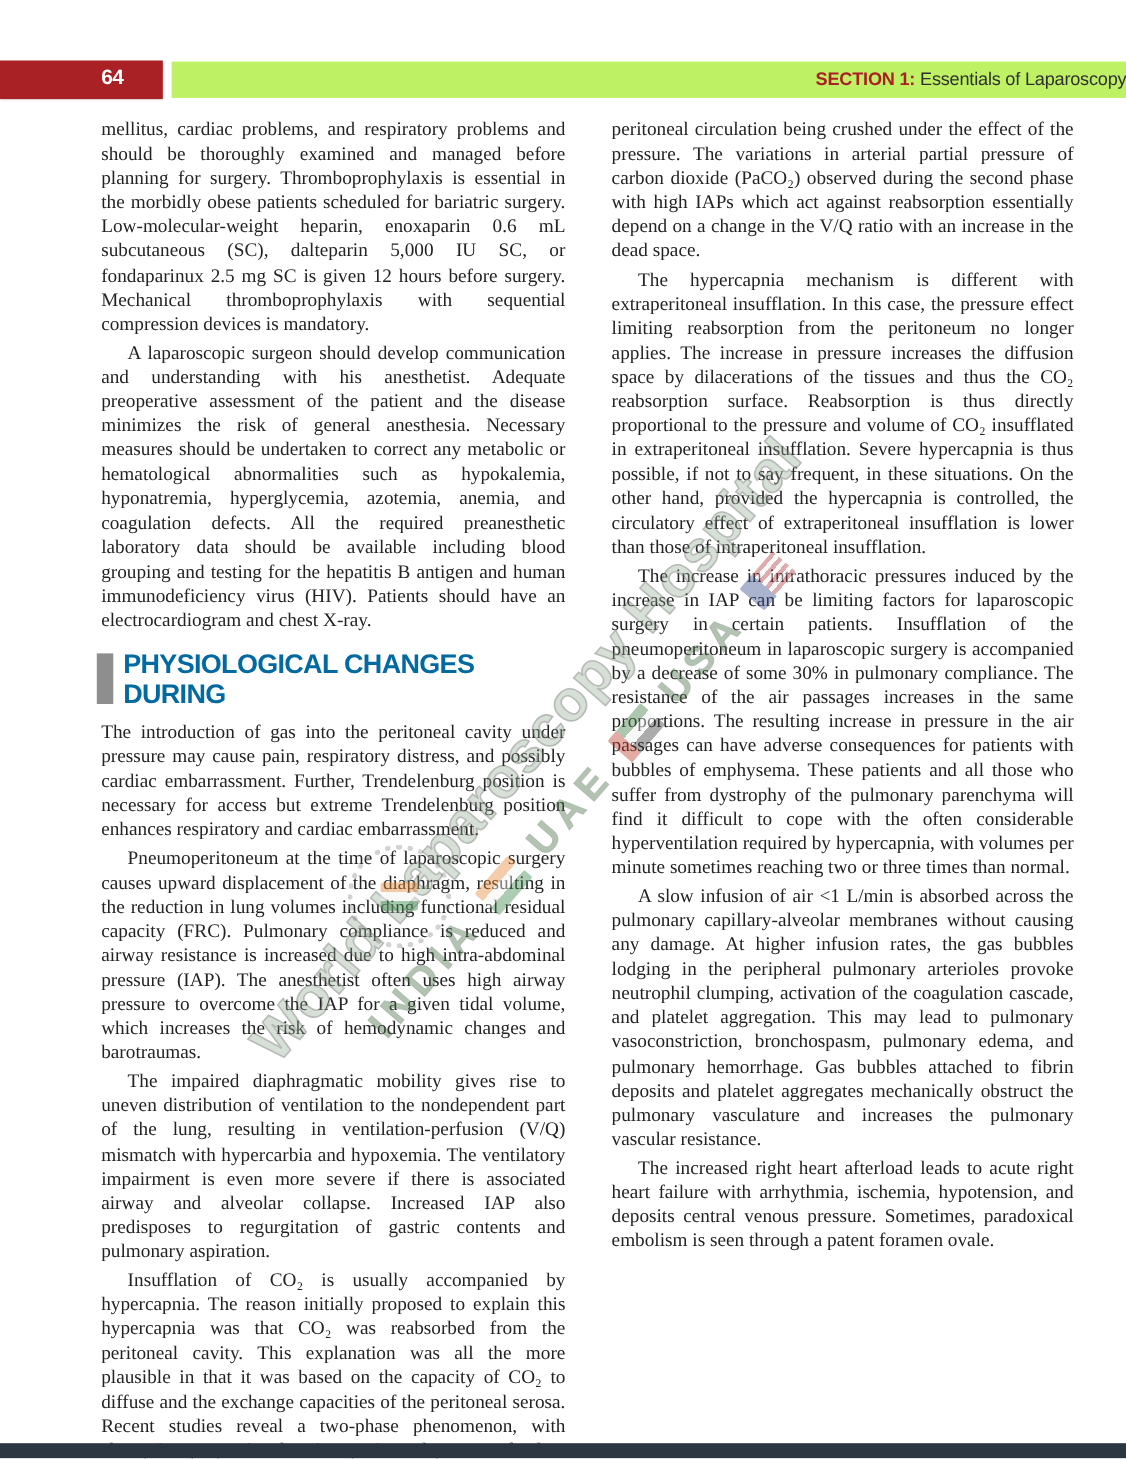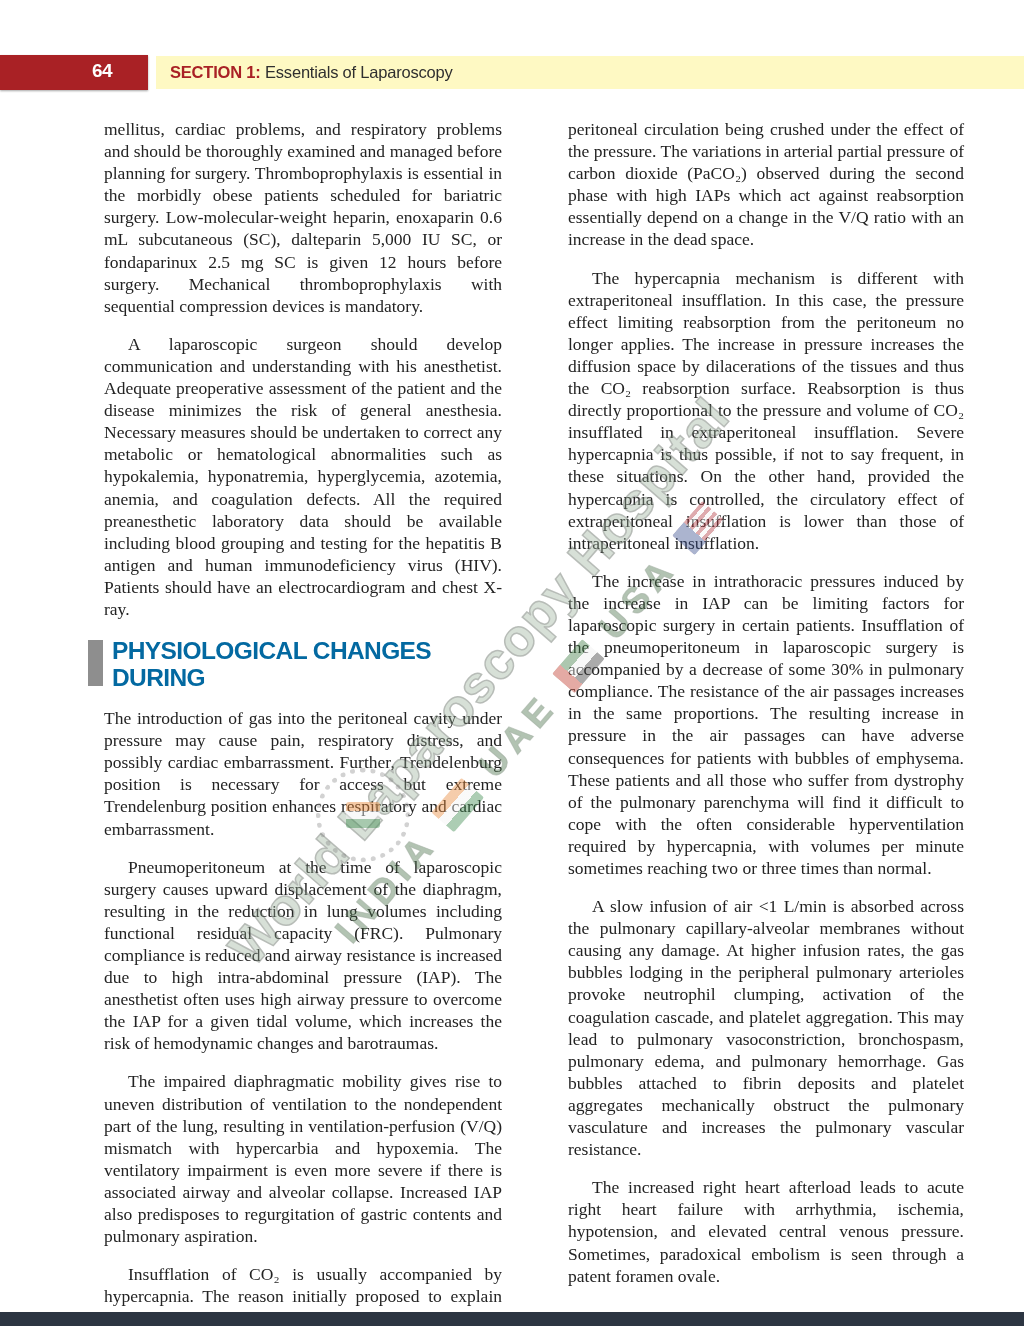--- a/index.html
+++ b/index.html
@@ -16,35 +16,35 @@
     background:#a92125;
     box-shadow:0 1px 2px rgba(0,0,0,0.35);
   }
   .hdr-num{
     position:absolute;left:92px;top:5px;
     color:#ffffff;font-family:"Liberation Sans",sans-serif;
     font-size:19px;font-weight:700;letter-spacing:-0.5px;
   }
   .hdr-bar{
     position:absolute;left:156px;top:56px;right:0;height:33px;
-    background:#fef9c3;
-    display:flex;align-items:center;
+    background:#bef264;
+    display:flex;align-items:center;justify-content:flex-end;
   }
   .hdr-bar .inner{padding-left:14px;font-family:"Liberation Sans",sans-serif;font-size:16.5px;letter-spacing:-0.2px;}
   .hdr-section{color:#a92125;font-weight:700;}
   .hdr-title{color:#2f2f2f;font-weight:400;}
   
   .col{
     position:absolute;top:102px;
     font-size:17.5px;line-height:22.1px;color:#232323;
     text-align:justify;
   }
   .col-left{left:88px;width:430px;}
   .col-right{left:552px;width:428px;}
-  .col p{margin:16px;}
+  .col p{margin:4px;}
   .col p.indent{text-indent:24px;}
   
   .sec-heading{
     display:flex;align-items:flex-start;
     margin:17px 0 9px 0;
   }
   .sec-heading .hbar{
     width:15px;height:46px;background:#8e8e8e;
     margin:3px 9px 0 0;flex:none;
   }
@@ -130,21 +130,21 @@
     <p class="indent">Pneumoperitoneum at the time of laparoscopic surgery causes upward displacement of the diaphragm, resulting in the reduction in lung volumes including functional residual capacity (FRC). Pulmonary compliance is reduced and airway resistance is increased due to high intra-abdominal pressure (IAP). The anesthetist often uses high airway pressure to overcome the IAP for a given tidal volume, which increases the risk of hemodynamic changes and barotraumas.</p>
     <p class="indent">The impaired diaphragmatic mobility gives rise to uneven distribution of ventilation to the nondependent part of the lung, resulting in ventilation-perfusion (V/Q) mismatch with hypercarbia and hypoxemia. The ventilatory impairment is even more severe if there is associated airway and alveolar collapse. Increased IAP also predisposes to regurgitation of gastric contents and pulmonary aspiration.</p>
     <p class="indent">Insufflation of CO₂ is usually accompanied by hypercapnia. The reason initially proposed to explain this hypercapnia was that CO₂ was reabsorbed from the peritoneal cavity. This explanation was all the more plausible in that it was based on the capacity of CO₂ to diffuse and the exchange capacities of the peritoneal serosa. Recent studies reveal a two-phase phenomenon, with absorption proportional to intraperitoneal pressure for low insufflation pressures, then a drop in the rate of this reabsorption probably due to the</p>
   </div>
 
   <div class="col col-right">
     <p>peritoneal circulation being crushed under the effect of the pressure. The variations in arterial partial pressure of carbon dioxide (PaCO₂) observed during the second phase with high IAPs which act against reabsorption essentially depend on a change in the V/Q ratio with an increase in the dead space.</p>
     <p class="indent">The hypercapnia mechanism is different with extraperitoneal insufflation. In this case, the pressure effect limiting reabsorption from the peritoneum no longer applies. The increase in pressure increases the diffusion space by dilacerations of the tissues and thus the CO₂ reabsorption surface. Reabsorption is thus directly proportional to the pressure and volume of CO₂ insufflated in extraperitoneal insufflation. Severe hypercapnia is thus possible, if not to say frequent, in these situations. On the other hand, provided the hypercapnia is controlled, the circulatory effect of extraperitoneal insufflation is lower than those of intraperitoneal insufflation.</p>
     <p class="indent">The increase in intrathoracic pressures induced by the increase in IAP can be limiting factors for laparoscopic surgery in certain patients. Insufflation of the pneumoperitoneum in laparoscopic surgery is accompanied by a decrease of some 30% in pulmonary compliance. The resistance of the air passages increases in the same proportions. The resulting increase in pressure in the air passages can have adverse consequences for patients with bubbles of emphysema. These patients and all those who suffer from dystrophy of the pulmonary parenchyma will find it difficult to cope with the often considerable hyperventilation required by hypercapnia, with volumes per minute sometimes reaching two or three times than normal.</p>
     <p class="indent">A slow infusion of air &lt;1 L/min is absorbed across the pulmonary capillary-alveolar membranes without causing any damage. At higher infusion rates, the gas bubbles lodging in the peripheral pulmonary arterioles provoke neutrophil clumping, activation of the coagulation cascade, and platelet aggregation. This may lead to pulmonary vasoconstriction, bronchospasm, pulmonary edema, and pulmonary hemorrhage. Gas bubbles attached to fibrin deposits and platelet aggregates mechanically obstruct the pulmonary vasculature and increases the pulmonary vascular resistance.</p>
-    <p class="indent">The increased right heart afterload leads to acute right heart failure with arrhythmia, ischemia, hypotension, and elevated central venous pressure. Sometimes, paradoxical embolism is seen through a patent foramen ovale.</p>
+    <p class="indent">The increased right heart afterload leads to acute right heart failure with arrhythmia, ischemia, hypotension, and deposits central venous pressure. Sometimes, paradoxical embolism is seen through a patent foramen ovale.</p>
   </div>
 
   <div class="watermark">
     <div class="wm-line1">World Laparoscopy Hospital</div>
     <div class="wm-line2">
       <span>INDIA</span>
       <span class="flag flag-india"></span>
       <span>UAE</span>
       <span class="flag flag-uae"></span>
       <span>USA</span>

